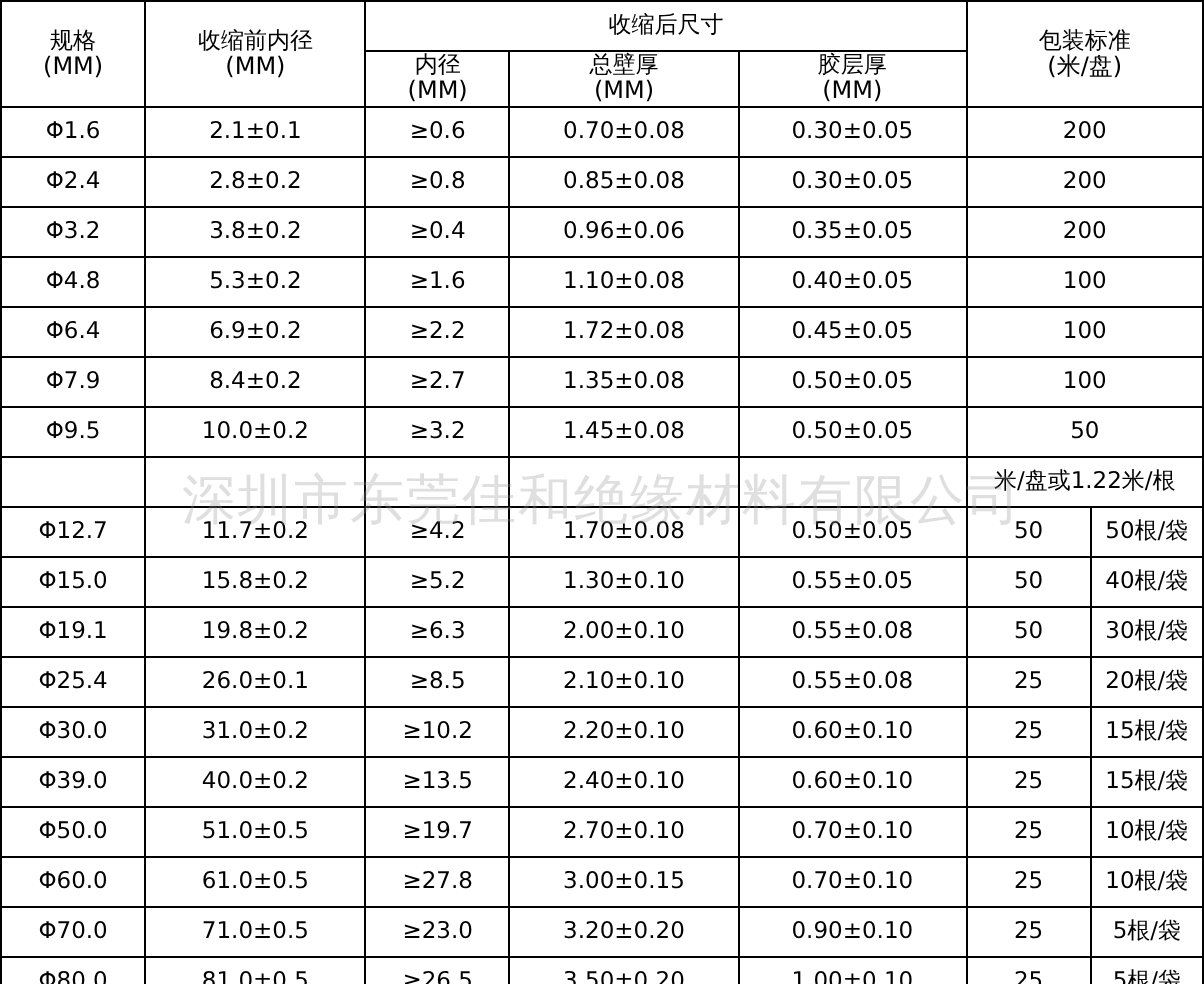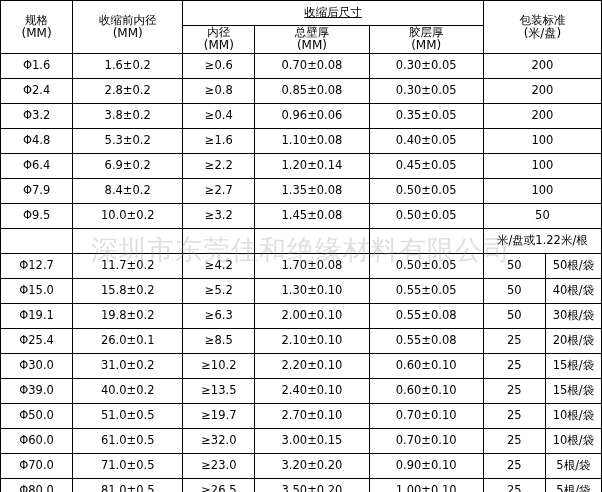--- a/index.html
+++ b/index.html
@@ -33,21 +33,20 @@
   }
   .hdr-main {
     font-size: 12px;
   }
   .unit {
     font-size: 12px;
     display: block;
   }
   .grp-hdr {
     height: 20px;
-    text-decoration: underline;
   }
   .sub-hdr {
     height: 28px;
     margin-top: 44px;
   }
   .col-a { width: 72px; }
   .col-b { width: 110px; }
   .col-c { width: 72px; }
   .col-d { width: 114px; }
   .col-e { width: 114px; }
@@ -118,21 +117,21 @@
       </td>
       <td class="sub-hdr">
         <span>胶层厚</span>
         <span class="unit">(MM)</span>
       </td>
     </tr>
   </thead>
   <tbody id="table-body">
       <tr>
         <td>Φ1.6</td>
-        <td>1.6±0.2</td>
+        <td>2.1±0.1</td>
         <td>≥0.6</td>
         <td>0.70±0.08</td>
         <td>0.30±0.05</td>
         <td class="pack-span" colspan="2">200</td>
       </tr>
       <tr>
         <td>Φ2.4</td>
         <td>2.8±0.2</td>
         <td>≥0.8</td>
         <td>0.85±0.08</td>
@@ -152,21 +151,21 @@
         <td>5.3±0.2</td>
         <td>≥1.6</td>
         <td>1.10±0.08</td>
         <td>0.40±0.05</td>
         <td class="pack-span" colspan="2">100</td>
       </tr>
       <tr>
         <td>Φ6.4</td>
         <td>6.9±0.2</td>
         <td>≥2.2</td>
-        <td>1.20±0.14</td>
+        <td>1.72±0.08</td>
         <td>0.45±0.05</td>
         <td class="pack-span" colspan="2">100</td>
       </tr>
       <tr>
         <td>Φ7.9</td>
         <td>8.4±0.2</td>
         <td>≥2.7</td>
         <td>1.35±0.08</td>
         <td>0.50±0.05</td>
         <td class="pack-span" colspan="2">100</td>
@@ -246,21 +245,21 @@
         <td>51.0±0.5</td>
         <td>≥19.7</td>
         <td>2.70±0.10</td>
         <td>0.70±0.10</td>
         <td>25</td>
         <td>10根/袋</td>
       </tr>
       <tr>
         <td>Φ60.0</td>
         <td>61.0±0.5</td>
-        <td>≥32.0</td>
+        <td>≥27.8</td>
         <td>3.00±0.15</td>
         <td>0.70±0.10</td>
         <td>25</td>
         <td>10根/袋</td>
       </tr>
       <tr>
         <td>Φ70.0</td>
         <td>71.0±0.5</td>
         <td>≥23.0</td>
         <td>3.20±0.20</td>

